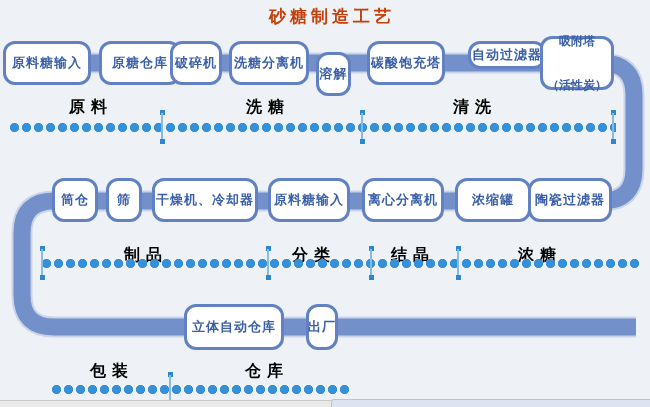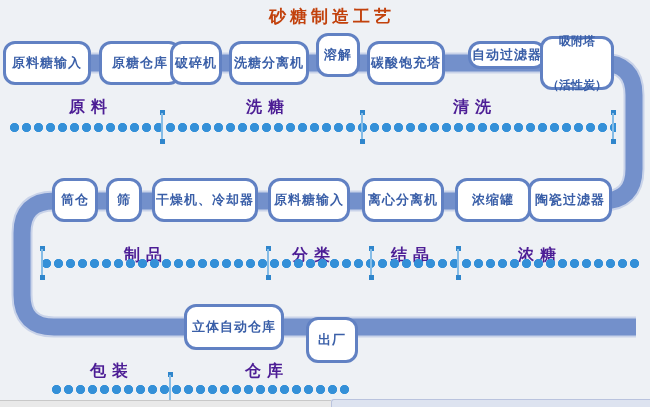--- a/index.html
+++ b/index.html
@@ -31,21 +31,21 @@
     position:absolute;height:9px;z-index:2;
     background-image:radial-gradient(circle at 4.5px 4.5px,#3490d8 4.3px,rgba(0,0,0,0) 4.9px);
     background-size:12px 9px;background-repeat:repeat-x;
   }
   .sep{position:absolute;width:6px;height:34px;z-index:2;}
   .sep .ln{position:absolute;left:50%;top:3px;bottom:3px;width:2px;margin-left:-1px;background:#85bce6;}
   .sep .sq{position:absolute;left:50%;width:5px;height:5px;margin-left:-2.5px;background:#2f86cc;}
   .sep .sq.t{top:0;} .sep .sq.b{bottom:0;}
   .slabel{
     position:absolute;transform:translateX(-50%);
-    font-size:16px;font-weight:bold;color:#4c1d95;letter-spacing:6px;
+    font-size:16px;font-weight:bold;color:#000000;letter-spacing:6px;
     white-space:nowrap;z-index:2;
   }
   .strip-left{
     position:absolute;left:0;top:400px;width:331px;height:7px;
     background:#e9e9e9;border-top:1px solid #c8c8c8;box-sizing:border-box;z-index:2;
   }
   .strip-right{
     position:absolute;left:331px;top:399px;width:319px;height:8px;
     background:#dde3f0;border-top:1px solid #b9c3de;border-left:1px solid #b9c3de;
     border-top-left-radius:3px;box-sizing:border-box;z-index:2;
@@ -68,21 +68,21 @@
     </div>
   <div class="box" style="left:99px;top:41px;width:82px;height:44px">
       <span>原糖仓库</span>
     </div>
   <div class="box" style="left:170px;top:41px;width:52px;height:44px">
       <span>破碎机</span>
     </div>
   <div class="box" style="left:229px;top:41px;width:80px;height:44px">
       <span>洗糖分离机</span>
     </div>
-  <div class="box" style="left:316px;top:33px;width:44px;height:44px">
+  <div class="box" style="left:316px;top:52px;width:35px;height:44px">
       <span>溶解</span>
     </div>
   <div class="box" style="left:367px;top:41px;width:78px;height:44px">
       <span>碳酸饱充塔</span>
     </div>
   <div class="box" style="left:468px;top:41px;width:78px;height:28px">
       <span>自动过滤器</span>
     </div>
   <div class="box two-line" style="left:540px;top:36px;width:74px;height:54px">
     <span>吸附塔</span>
@@ -153,21 +153,21 @@
     </div>
   <div class="sep" style="left:455px;top:246px">
       <div class="sq t"></div>
       <div class="ln"></div>
       <div class="sq b"></div>
     </div>
 
   <div class="box" style="left:184px;top:304px;width:100px;height:46px">
       <span>立体自动仓库</span>
     </div>
-  <div class="box" style="left:306px;top:317px;width:52px;height:46px">
+  <div class="box" style="left:306px;top:304px;width:32px;height:46px">
       <span>出厂</span>
     </div>
 
   <div class="slabel" style="left:112px;top:361px">包装</div>
   <div class="slabel" style="left:267px;top:361px">仓库</div>
   <div class="dots" style="left:52px;top:384.5px;width:298px"></div>
   <div class="sep" style="left:167px;top:372px">
       <div class="sq t"></div>
       <div class="ln"></div>
       <div class="sq b"></div>

